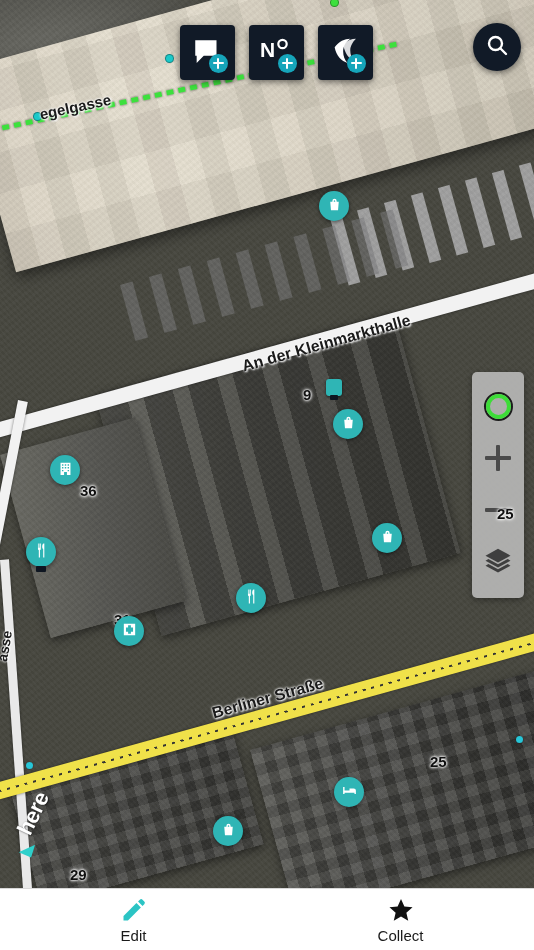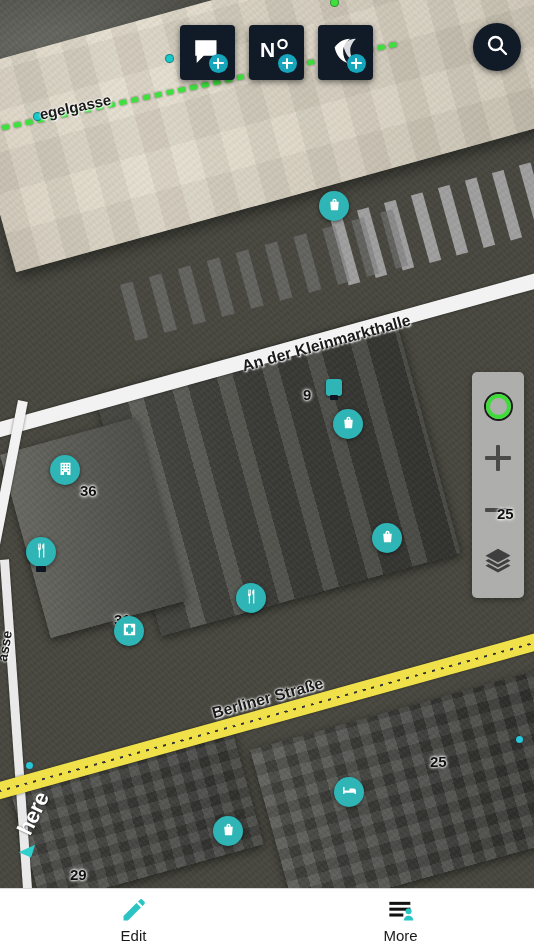--- a/index.html
+++ b/index.html
@@ -476,23 +476,19 @@
         <svg viewBox="0 0 24 24">
             <path d="M3 17.2 14.1 6.1l3.8 3.8L6.8 21H3v-3.8z" fill="#2bc4c4"></path>
             <path d="M15.5 4.7 17 3.2a1.6 1.6 0 0 1 2.3 0l1.5 1.5a1.6 1.6 0 0 1 0 2.3l-1.5 1.5-3.8-3.8z" fill="#2bc4c4"></path>
           </svg>
       </span>
       <span class="nav-label">Edit</span>
     </div>
     <div class="nav-item">
       <span class="nav-ico">
         <svg viewBox="0 0 24 24">
-            <rect x="2" y="5" width="18" height="2.6" fill="#111"></rect>
-            <rect x="2" y="10" width="18" height="2.6" fill="#111"></rect>
-            <rect x="2" y="15" width="12" height="2.6" fill="#111"></rect>
-            <circle cx="18.5" cy="13" r="2.6" fill="#2bc4c4"></circle>
-            <path d="M14.5 21c0-2.2 1.8-4 4-4s4 1.8 4 4h-8z" fill="#2bc4c4"></path>
-          </svg>
-      </span>
-      <span class="nav-label">More</span>
+            <path d="M12 2.5l2.9 6.4 7 .7-5.3 4.7 1.6 6.9-6.2-3.6-6.2 3.6 1.6-6.9L2.1 9.6l7-.7L12 2.5z" fill="#111"></path>
+          </svg>
+      </span>
+      <span class="nav-label">Collect</span>
     </div>
   </div>
 </div>
 
 </body></html>

